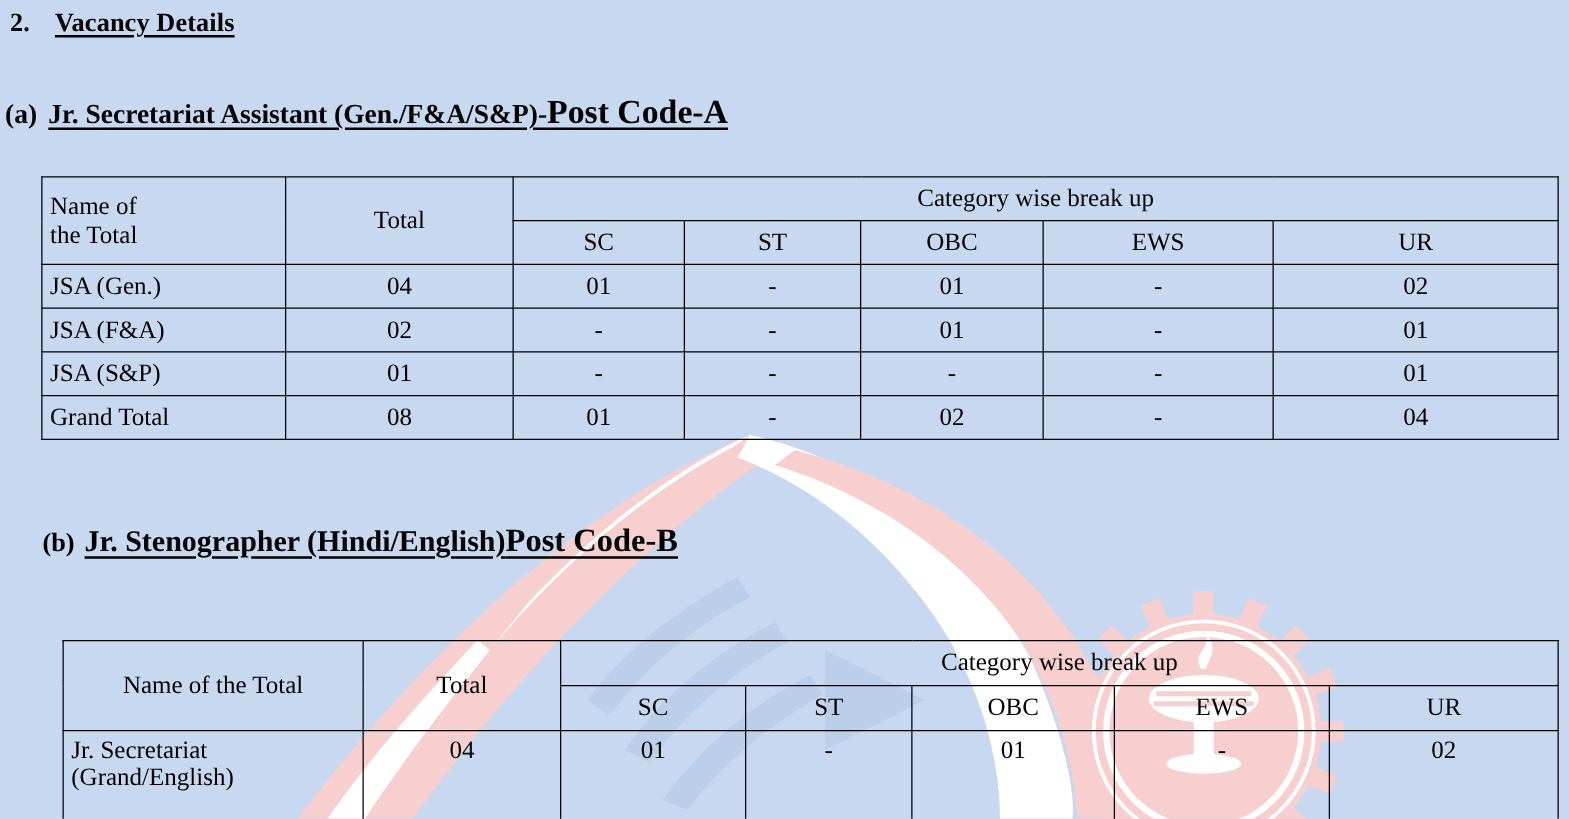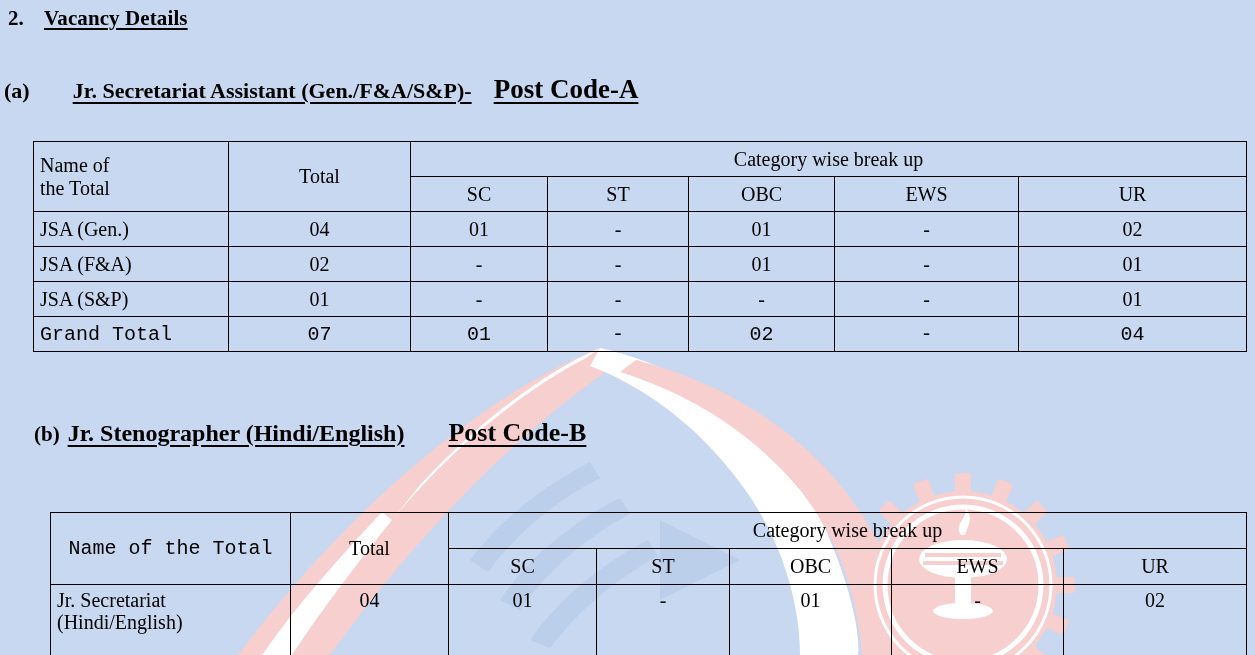--- a/index.html
+++ b/index.html
@@ -55,65 +55,62 @@
     left: 4px;
     top: 74px;
     white-space: nowrap;
     font-weight: bold;
   }
   .sub-head-a .mark { font-size: 22px; margin-right: 9px; }
   .sub-head-a .name {
     font-size: 22px;
     text-decoration: underline;
     text-underline-offset: 4px;
-    margin-left: 34px;
   }
   .sub-head-a .code {
     font-size: 27px;
     text-decoration: underline;
     text-underline-offset: 4px;
-    margin-left: 22px;
   }
 
   .sub-head-b {
     left: 34px;
     top: 418px;
     white-space: nowrap;
     font-weight: bold;
   }
   .sub-head-b .mark { font-size: 21px; margin-right: 8px; }
   .sub-head-b .name {
     font-size: 24px;
     text-decoration: underline;
     text-underline-offset: 4px;
   }
   .sub-head-b .code {
     font-size: 26px;
     text-decoration: underline;
     text-underline-offset: 4px;
-    margin-left: 44px;
   }
 
   
   table.vac {
     border-collapse: collapse;
     table-layout: fixed;
     background: transparent;
   }
   table.vac td, table.vac th {
     border: 1.6px solid #000;
     font-weight: normal;
     font-size: 20px;
     padding: 0 6px;
     background: transparent;
     vertical-align: middle;
   }
   .c { text-align: center; }
   .l { text-align: left; }
-  .bold { font-weight: bold; font-family: Liberation Mono, monospace; }
+  .bold { font-weight: bold; }
 
   #table-a {
     left: 33px;
     top: 141px;
     width: 1213px;
     padding-left: 41px;
   }
   #table-a td { height: 34px; }
   #table-a td.hdr2 { height: 34px; }
 
@@ -256,21 +253,21 @@
         <td class="l postname">JSA (S&amp;P)</td>
         <td class="c">01</td>
         <td class="c">-</td>
         <td class="c">-</td>
         <td class="c">-</td>
         <td class="c">-</td>
         <td class="c">01</td>
       </tr>
       <tr>
         <td class="l postname bold">Grand Total</td>
-        <td class="c bold">07</td>
+        <td class="c bold">08</td>
         <td class="c bold">01</td>
         <td class="c bold">-</td>
         <td class="c bold">02</td>
         <td class="c bold">-</td>
         <td class="c bold">04</td>
       </tr>
     </tbody>
   </table>
 
   <div class="abs sub-head-b">
@@ -297,21 +294,21 @@
         <td class="c">SC</td>
         <td class="c">ST</td>
         <td class="c">OBC</td>
         <td class="c">EWS</td>
         <td class="c">UR</td>
       </tr>
       <tr>
         <td class="l postname" style="height:72px; vertical-align:top; padding-top:4px;">
           <div class="two-line">
             <div>Jr. Secretariat</div>
-            <div>(Hindi/English)</div>
+            <div>(Grand/English)</div>
           </div>
         </td>
         <td class="c" style="vertical-align:top; padding-top:4px;">04</td>
         <td class="c" style="vertical-align:top; padding-top:4px;">01</td>
         <td class="c" style="vertical-align:top; padding-top:4px;">-</td>
         <td class="c" style="vertical-align:top; padding-top:4px;">01</td>
         <td class="c" style="vertical-align:top; padding-top:4px;">-</td>
         <td class="c" style="vertical-align:top; padding-top:4px;">02</td>
       </tr>
     </tbody>

